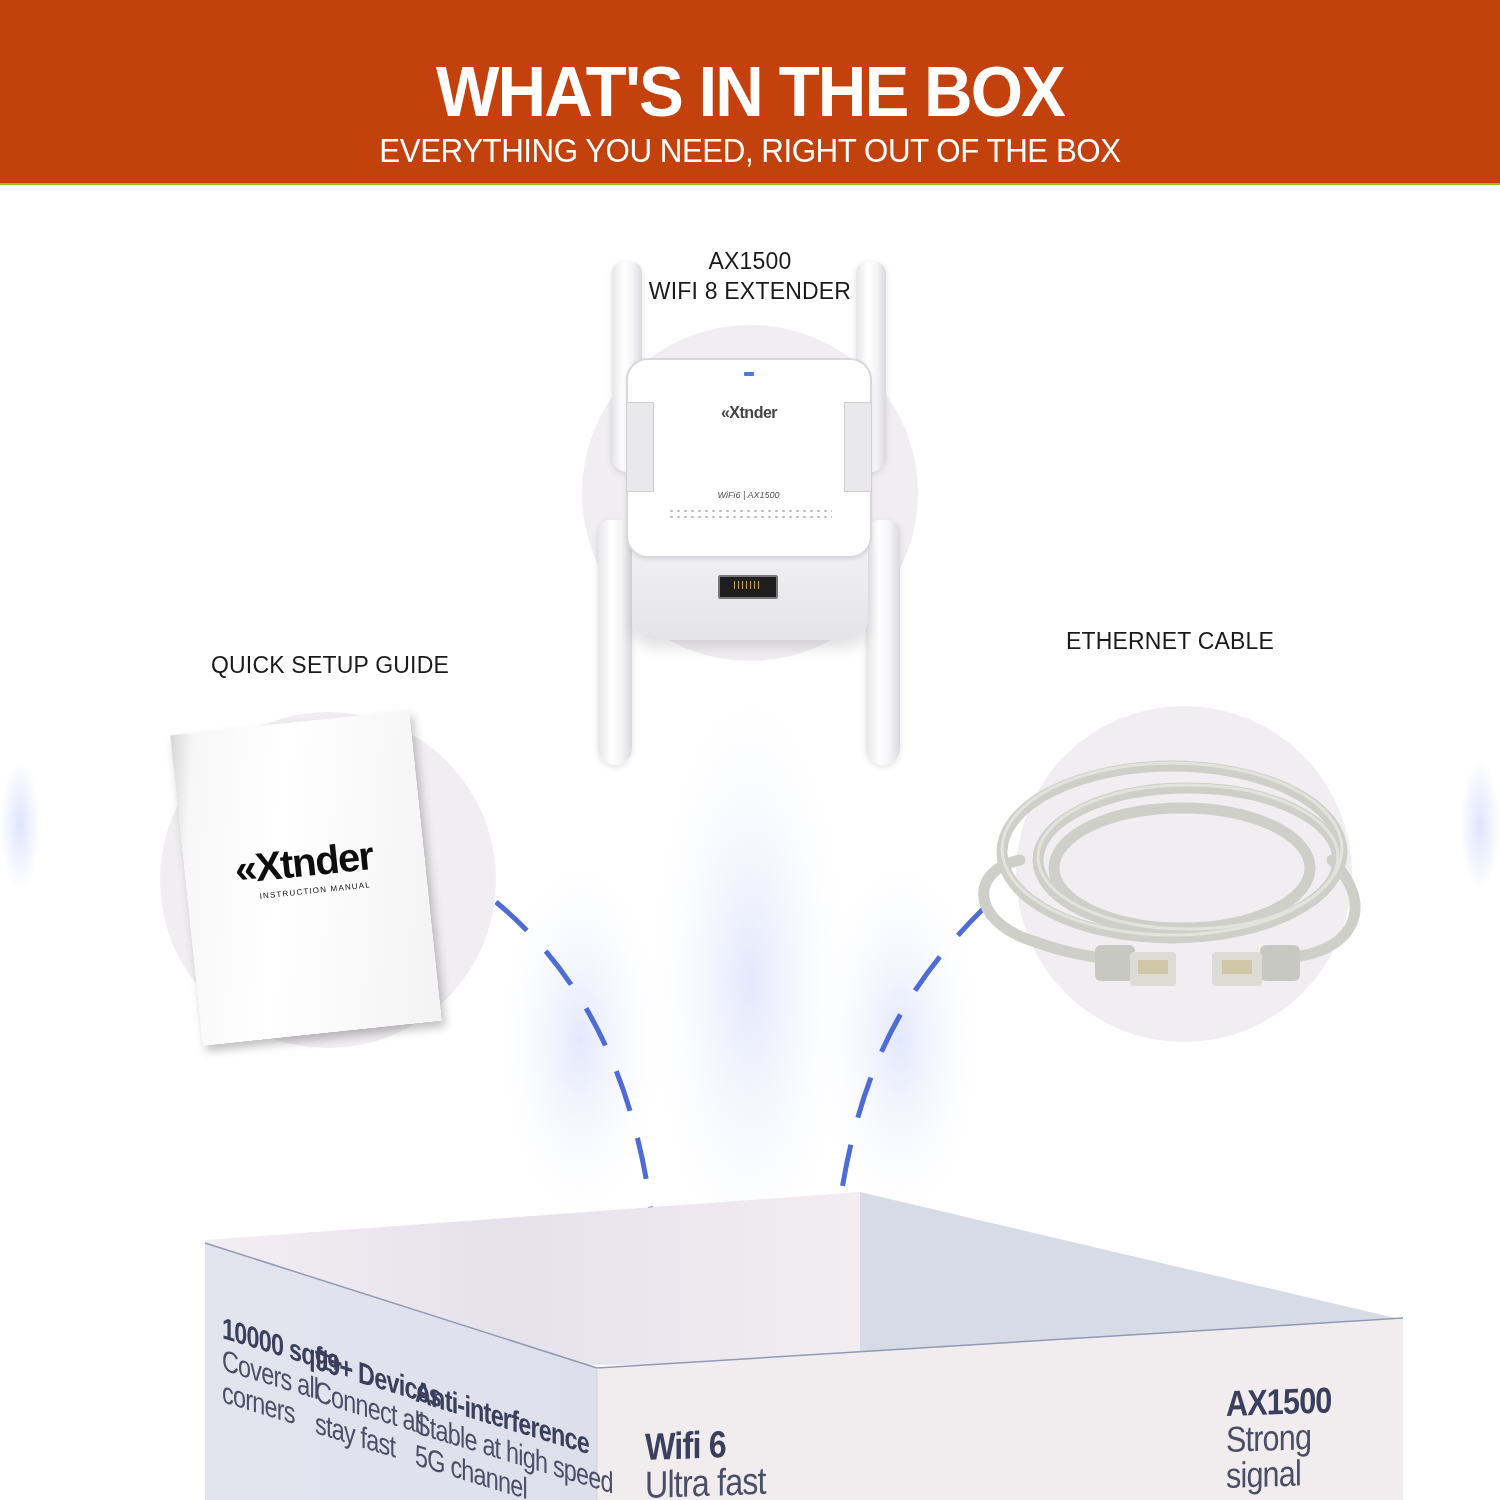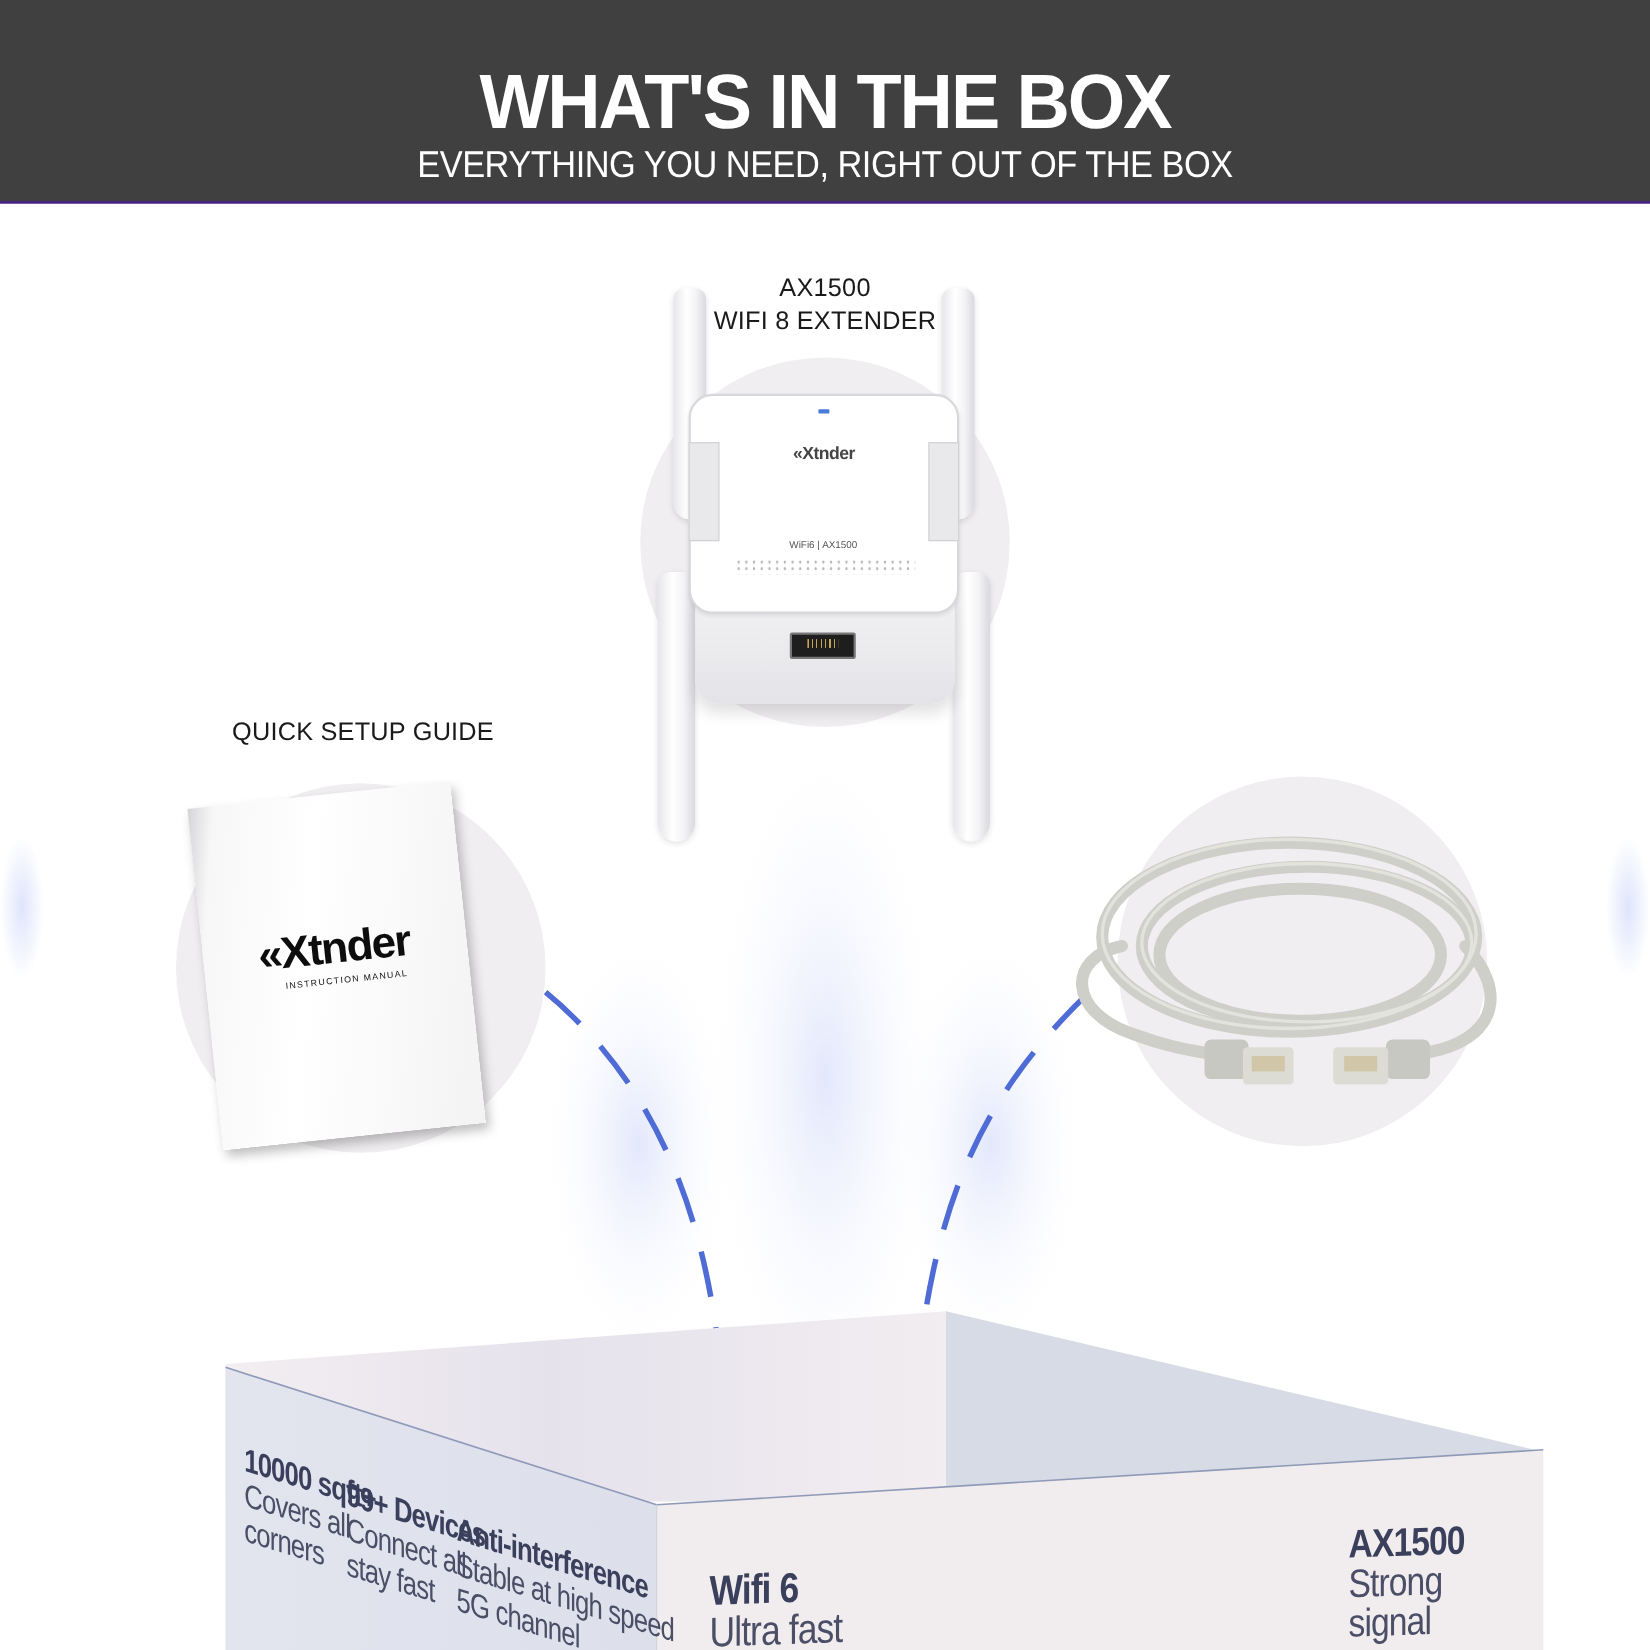--- a/index.html
+++ b/index.html
@@ -1,22 +1,22 @@
 <!DOCTYPE html>
 <html><head>
   <meta charset="utf-8">
   <style>
     * { margin: 0; padding: 0; box-sizing: border-box; }
     html, body { width: 1500px; height: 1500px; overflow: hidden; background: #ffffff; }
     body { position: relative; font-family: "Liberation Sans", sans-serif; }
 
     .header {
       position: absolute; left: 0; top: 0; width: 1500px; height: 185px;
-      background: #404040; text-align: center; color: #ffffff;
-      border-bottom: 2px solid #4c1d95;
+      background: #c2410c; text-align: center; color: #ffffff;
+      border-bottom: 2px solid #84cc16;
     }
     .header .title {
       position: absolute; left: 0; right: 0; top: 52px;
       font-family: "Liberation Sans", sans-serif; font-weight: bold;
       font-size: 70px; letter-spacing: -2px; line-height: 80px;
       transform: scaleX(0.96);
     }
     .header .subtitle {
       position: absolute; left: 0; right: 0; top: 130px;
       font-size: 34px; line-height: 40px; letter-spacing: -0.5px;
@@ -43,21 +43,21 @@
     }
     .ext-base {
       position: absolute; left: 632px; top: 540px; width: 236px; height: 100px;
       background: linear-gradient(180deg,#f2f2f4,#e4e4e8); border-radius: 0 0 22px 22px;
       box-shadow: 0 8px 14px rgba(0,0,0,0.12);
     }
     .ext-led { position: absolute; left: 744px; top: 372px; width: 10px; height: 4px; background: #4a7bd8; border-radius: 1px; }
     .ext-logo { position: absolute; left: 626px; width: 246px; top: 404px; text-align: center;
       font-size: 16px; font-weight: bold; color: #444; letter-spacing: -0.5px; }
     .ext-model { position: absolute; left: 626px; width: 245px; top: 490px; text-align: center;
-      font-size: 9px; color: #555; }
+      font-size: 9px; color: #555; font-style: italic; }
     .ext-dots { position: absolute; left: 668px; top: 508px; width: 164px; height: 14px;
       background-image: radial-gradient(circle, #b9b9bf 1px, transparent 1.4px);
       background-size: 7px 6px; }
     .ext-side { position: absolute; top: 402px; width: 28px; height: 90px; background: #e9e9ec;
       border: 1px solid #d0d0d4; }
     .ext-port { position: absolute; left: 718px; top: 575px; width: 60px; height: 24px; background: #1e1e1e;
       border: 2px solid #777; border-radius: 2px; }
     .ext-port::after { content: ""; position: absolute; left: 14px; right: 14px; top: 4px; height: 8px;
       background: repeating-linear-gradient(90deg,#c7a454 0 1px,transparent 1px 4px); }
 
@@ -139,20 +139,21 @@
   <div>WIFI 8 EXTENDER</div>
 </div>
 
 <div class="label" style="left:180px; width:300px; top:650px;">QUICK SETUP GUIDE</div>
 <div class="manual">
   <div class="manual-logo">«Xtnder</div>
   <div class="manual-sub">INSTRUCTION MANUAL</div>
 </div>
 
 <div class="label" style="left:1020px; width:300px; top:626px;">
+  <div>ETHERNET CABLE</div>
 </div>
 <svg class="cable-svg" viewBox="0 0 420 320">
   <g fill="none" stroke="#cfcfc9" stroke-width="11" stroke-linecap="round">
     <ellipse cx="228" cy="120" rx="150" ry="72"></ellipse>
     <ellipse cx="222" cy="128" rx="128" ry="60"></ellipse>
     <ellipse cx="212" cy="112" rx="170" ry="86"></ellipse>
     <path d="M60 120 C10 130 10 180 70 200 C110 215 130 215 160 222"></path>
     <path d="M372 120 C410 160 400 200 350 214 C320 222 300 222 276 224"></path>
   </g>
   <g fill="none" stroke="#e8e8e2" stroke-width="3" stroke-linecap="round" opacity="0.8">

